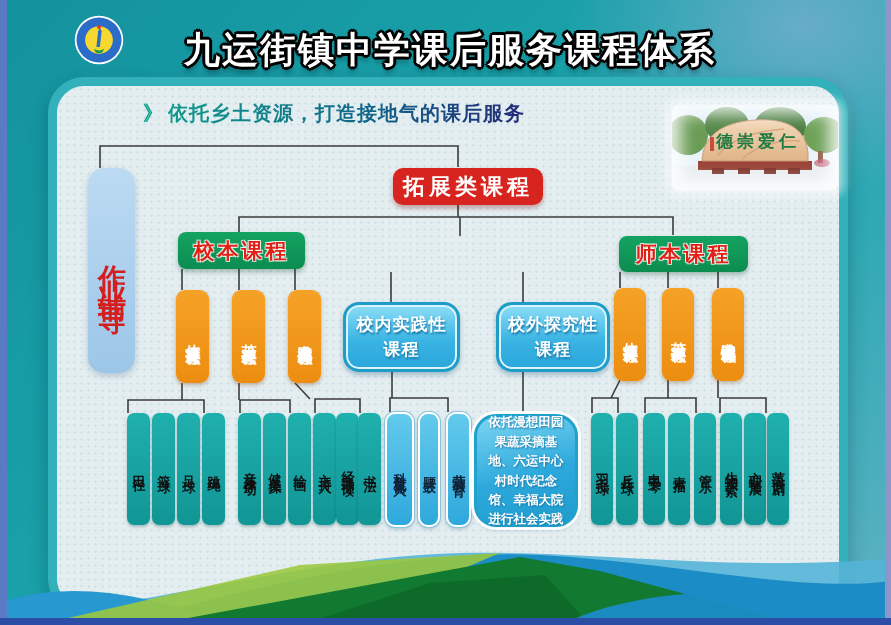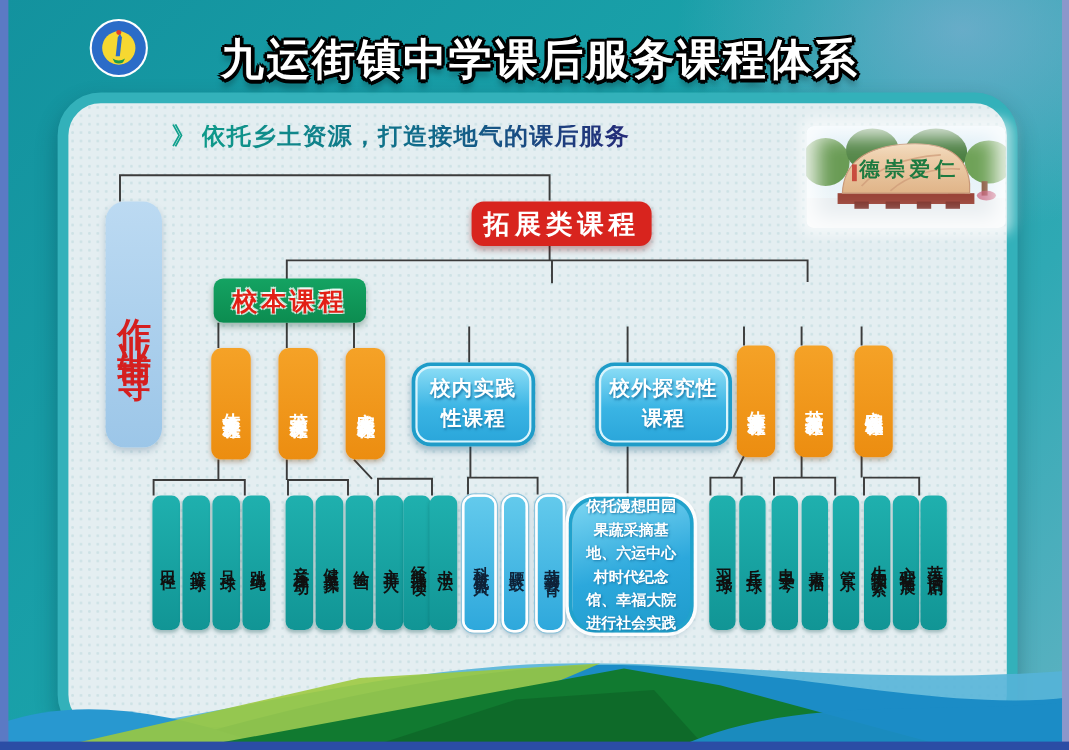--- a/index.html
+++ b/index.html
@@ -151,29 +151,30 @@
       <path d="M620,380 L611,398 M592,413 V398 H618 V413"></path>
       <path d="M668,380 V398 M645,413 V398 H696 V413"></path>
       <path d="M718,380 V398 M720,413 V398 H766 V413"></path>
     </g>
   </svg>
 
   <div class="node hw-box v">作业辅导</div>
   <div class="node root-box">拓展类课程</div>
 
   <div class="node green-box" style="left:168px;top:232px;width:127px;">校本课程</div>
+  <div class="node green-box" style="left:609px;top:236px;width:129px;height:36px;">师本课程</div>
 
   <div class="node o-box v" style="left:166px;top:290px;">体育类课程</div>
   <div class="node o-box v" style="left:222px;top:290px;">艺术类课程</div>
   <div class="node o-box v" style="left:278px;top:290px;">实践类课程</div>
   <div class="node o-box v" style="left:604px;top:288px;width:32px;">体育类课程</div>
   <div class="node o-box v" style="left:652px;top:288px;width:32px;">艺术类课程</div>
   <div class="node o-box v" style="left:702px;top:288px;width:32px;">实践性课程</div>
 
-  <div class="node feat-box" style="left:333px;width:103px;">校内实践性课程</div>
+  <div class="node feat-box" style="left:333px;width:117px;">校内实践性课程</div>
   <div class="node feat-box" style="left:486px;width:114px;">校外探究性课程</div>
 
   <div class="node leaf v" style="left:117px;">田径</div>
   <div class="node leaf v" style="left:142px;">篮球</div>
   <div class="node leaf v" style="left:167px;">足球</div>
   <div class="node leaf v" style="left:192px;">跳绳</div>
   <div class="node leaf v" style="left:228px;">音乐律动</div>
   <div class="node leaf v" style="left:253px;">健美操</div>
   <div class="node leaf v" style="left:278px;">绘画</div>
   <div class="node leaf v" style="left:303px;">主持人</div>

